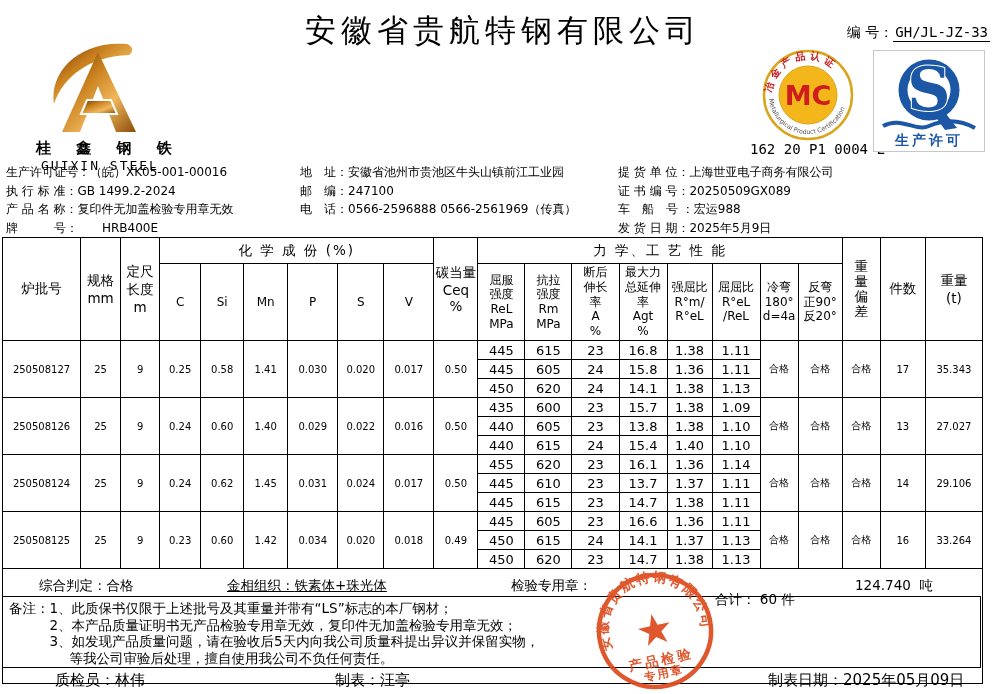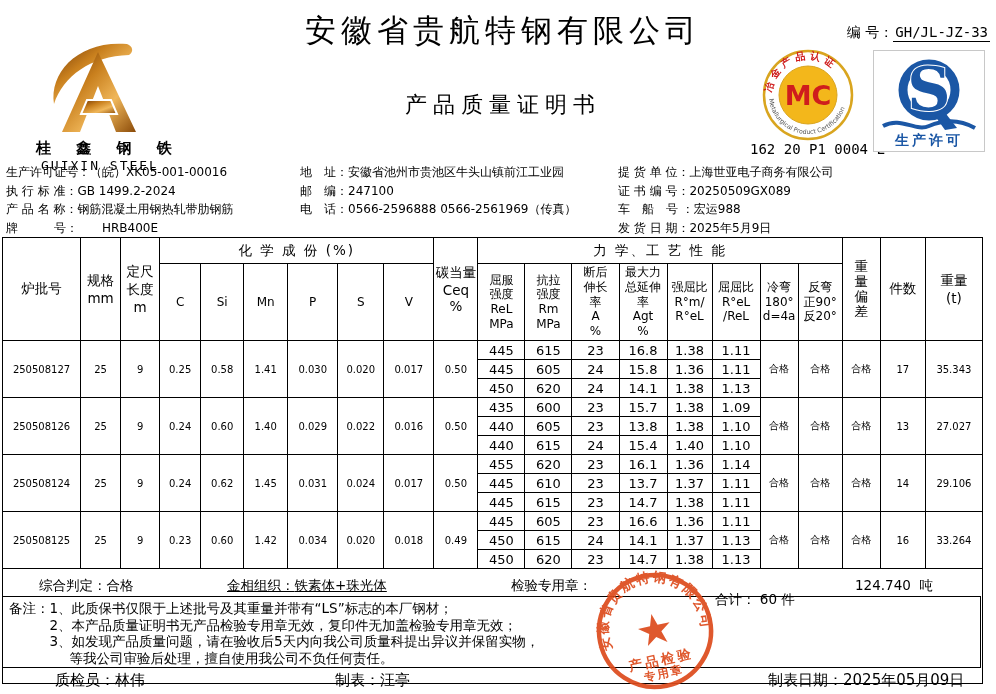--- a/index.html
+++ b/index.html
@@ -90,21 +90,20 @@
       </defs>
       <path d="M 86 4 C 38 0 8 32 13 64 C 22 36 50 16 88 15 C 93 12 92 6 86 4 Z" fill="url(#gold)"></path>
       <path d="M 57 12 L 95 92 L 75 92 L 57 46 L 39 92 L 21 92 Z" fill="url(#gold)"></path>
       <path d="M 46 60 L 70 60 L 76 74 L 40 74 Z" fill="url(#gold)" stroke="#fff" stroke-width="2"></path>
     </svg>
     <div class="logo-cn">桂 鑫 钢 铁</div>
     <div class="logo-en">GUIXIN STEEL</div>
   </div>
 
   <div class="title">安徽省贵航特钢有限公司</div>
-  <div class="subtitle">产品质量证明书</div>
 
   <div class="doc-no">
     <span>编 号：</span><span class="val">GH/JL-JZ-33</span>
   </div>
 
   <div class="mc-badge">
     <svg width="106" height="96" viewBox="0 0 106 96">
       <circle cx="53" cy="47" r="44" fill="#fff" stroke="#d9a51f" stroke-width="2.5"></circle>
       <circle cx="53" cy="47" r="29" fill="#f3b71b" stroke="#d9a51f" stroke-width="1"></circle>
       <path id="mcTop" d="M 19 59 A 36 36 0 1 1 87 59" fill="none"></path>
@@ -127,21 +126,21 @@
       <path d="M 70 60 L 84 78 L 72 80 L 62 66 Z" fill="#1b57a5"></path>
       <text x="56" y="60" text-anchor="middle" font-size="60" font-weight="bold" font-family="DejaVu Serif, Liberation Serif, serif" fill="#1b57a5" stroke="#fff" stroke-width="2" paint-order="stroke">S</text>
       <path d="M 10 76 C 28 66 42 82 56 76 C 72 69 88 70 102 78" fill="none" stroke="#1b57a5" stroke-width="4"></path>
       <text x="56" y="95" text-anchor="middle" font-size="14" font-weight="bold" fill="#1b57a5" letter-spacing="3">生产许可</text>
     </svg>
   </div>
 
   <div class="info-col col-left">
     <div><span>生产许可证号：</span><span>（皖）XK05-001-00016</span></div>
     <div><span>执 行 标 准：</span><span>GB 1499.2-2024</span></div>
-    <div><span>产 品 名 称：</span><span>钢筋混凝土用钢热轧带肋钢筋</span></div>
+    <div><span>产 品 名 称：</span><span>复印件无加盖检验专用章无效</span></div>
     <div><span>牌　　　号：</span><span>　　HRB400E</span></div>
   </div>
   <div class="info-col col-mid">
     <div><span>地　址：</span><span>安徽省池州市贵池区牛头山镇前江工业园</span></div>
     <div><span>邮　编：</span><span>247100</span></div>
     <div><span>电　话：</span><span>0566-2596888  0566-2561969（传真）</span></div>
   </div>
   <div class="info-col col-right">
     <div><span>提 货 单 位：</span><span>上海世亚电子商务有限公司</span></div>
     <div><span>证 书 编 号：</span><span>20250509GX089</span></div>

